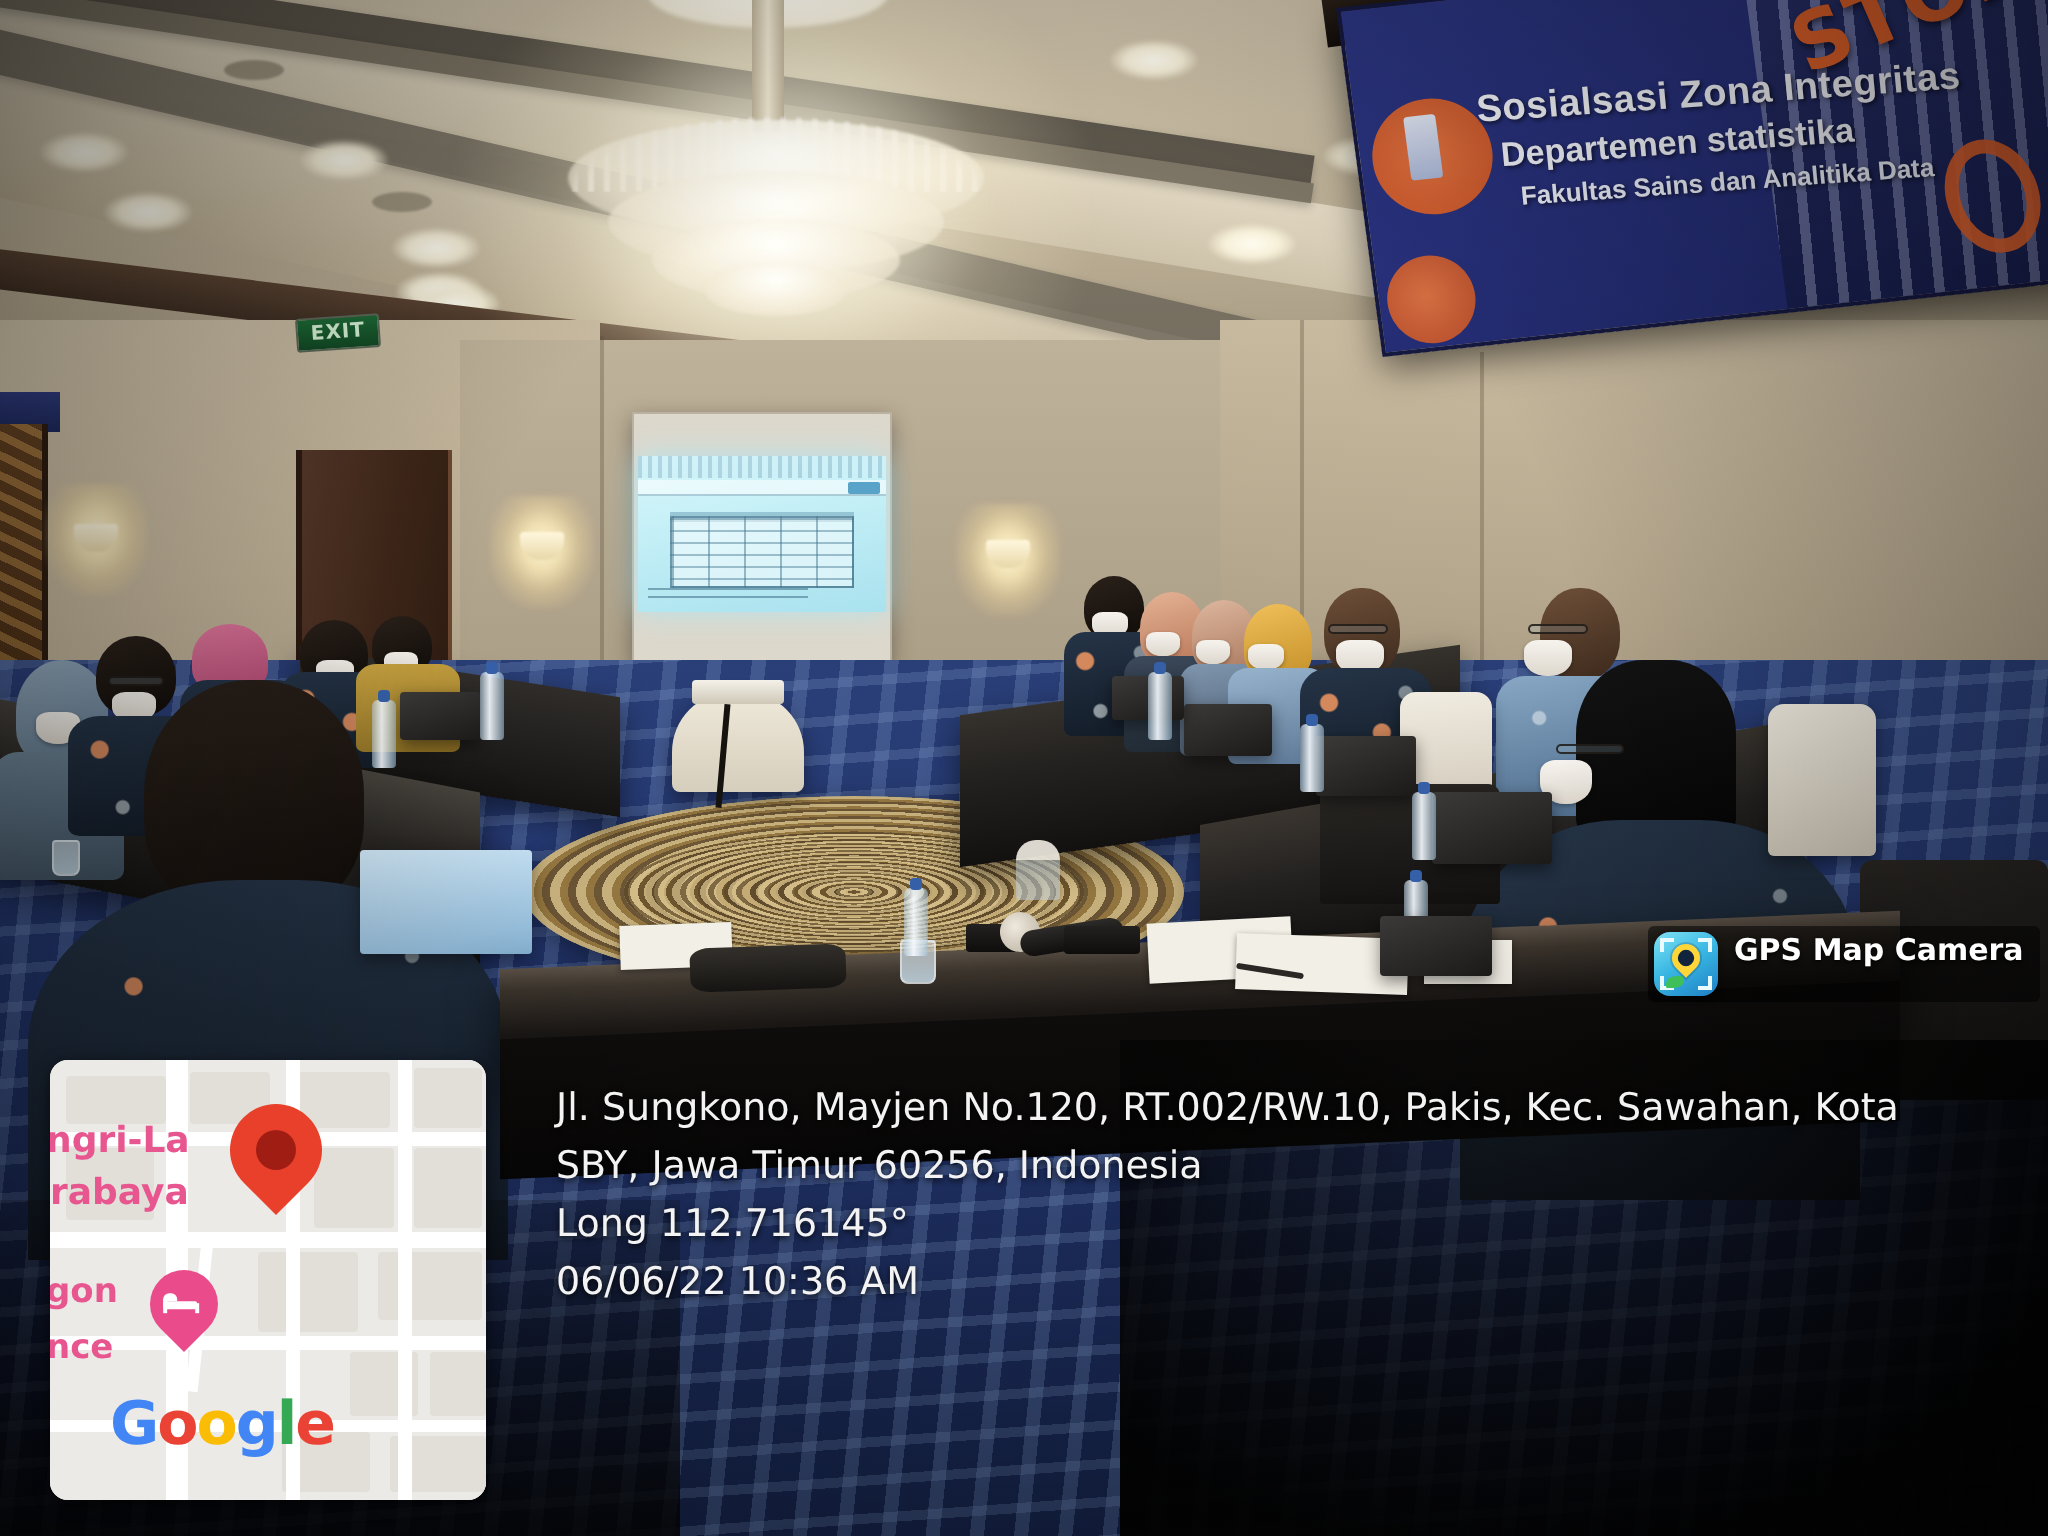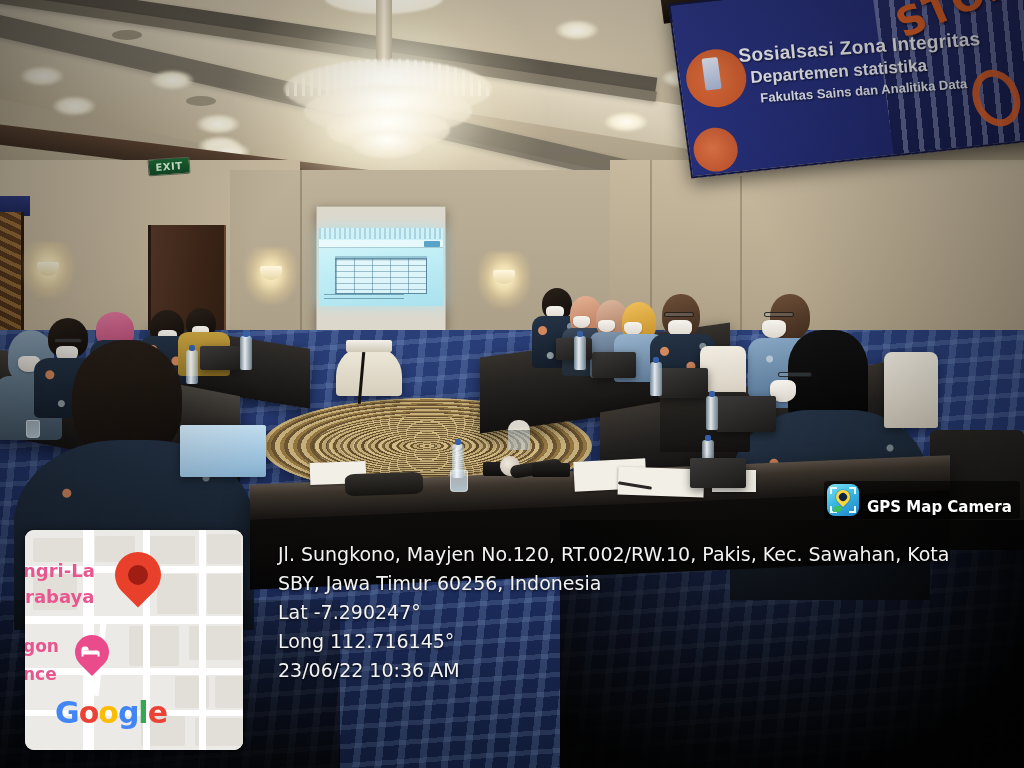--- a/index.html
+++ b/index.html
@@ -451,22 +451,22 @@
     background: radial-gradient(ellipse at 40% 10%, rgba(10,9,8,.35), rgba(3,3,3,.98) 70%);
   }
   .vignette {
     position: absolute; inset: 0;
     background: radial-gradient(ellipse at 50% 42%, rgba(0,0,0,0) 38%, rgba(0,0,0,.30) 74%, rgba(0,0,0,.60) 100%);
     pointer-events: none;
   }
 
   
   .gps-badge {
-    position: absolute; left: 824px; top: 481px;
-    display: flex; align-items: flex-end; gap: 8px;
+    position: absolute; left: 824px; top: 463px;
+    display: flex; align-items: flex-start; gap: 8px;
     background: rgba(0,0,0,.52); padding: 3px 8px 3px 3px; border-radius: 3px;
   }
   .gps-badge-icon {
     width: 32px; height: 32px; border-radius: 8px;
     background: linear-gradient(150deg,#7fe3f5 0%, #38b6e3 48%, #1f7fc4 100%);
     position: relative; flex: 0 0 auto;
     box-shadow: 0 1px 3px rgba(0,0,0,.5);
   }
   .gps-badge-icon .bracket {
     position: absolute; width: 7px; height: 7px; border: 2px solid #e9fbff;
@@ -842,18 +842,17 @@
     </div>
 
     <div class="google-wm">
       <span>G</span><span>o</span><span>o</span><span>g</span><span>l</span><span>e</span>
     </div>
   </div>
 
   <div class="gps-text">
     <div class="gps-line">Jl. Sungkono, Mayjen No.120, RT.002/RW.10, Pakis, Kec. Sawahan, Kota</div>
     <div class="gps-line">SBY, Jawa Timur 60256, Indonesia</div>
-    <div class="gps-line">Lat -7.290247°</div>
     <div class="gps-line">Long 112.716145°</div>
-    <div class="gps-line">23/06/22 10:36 AM</div>
+    <div class="gps-line">06/06/22 10:36 AM</div>
   </div>
 
 </div>
 
 </body></html>

